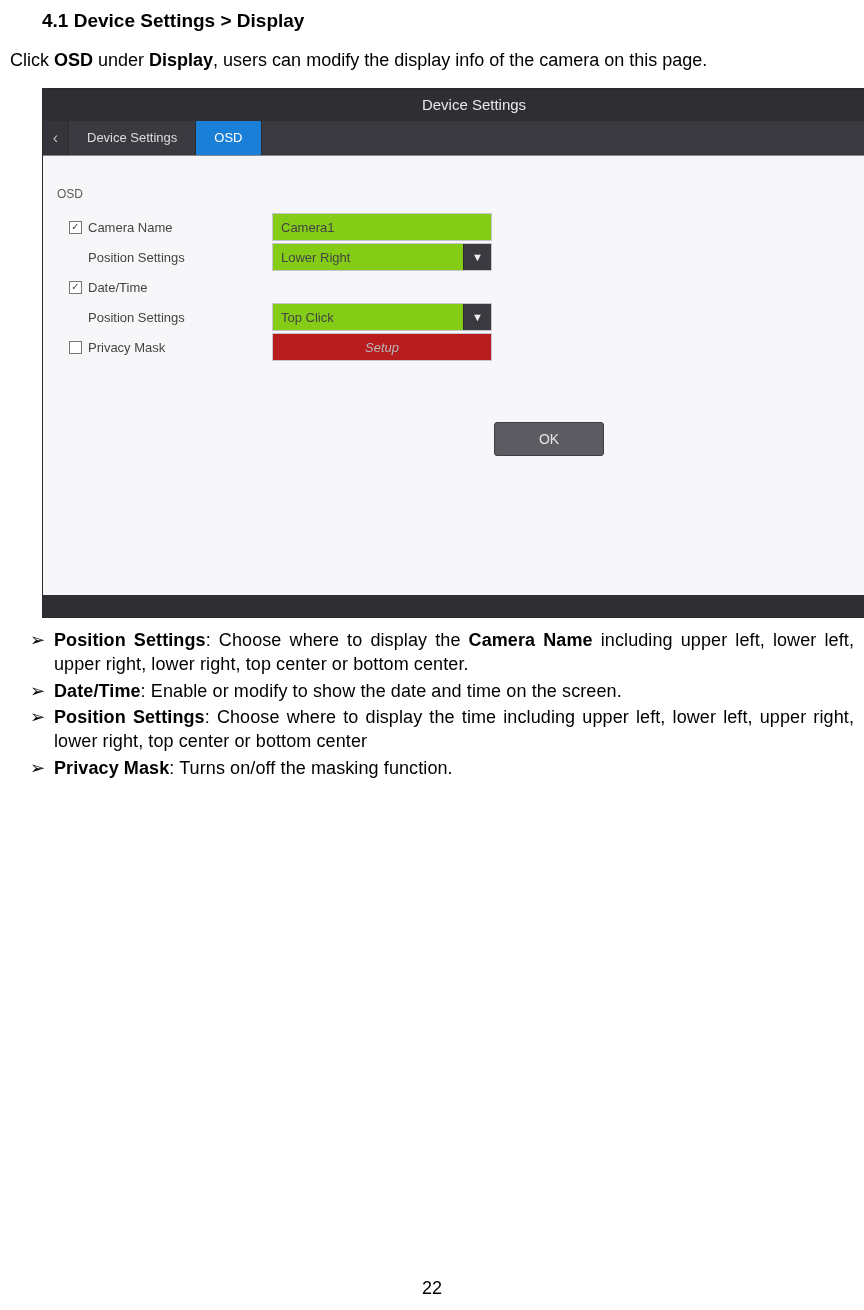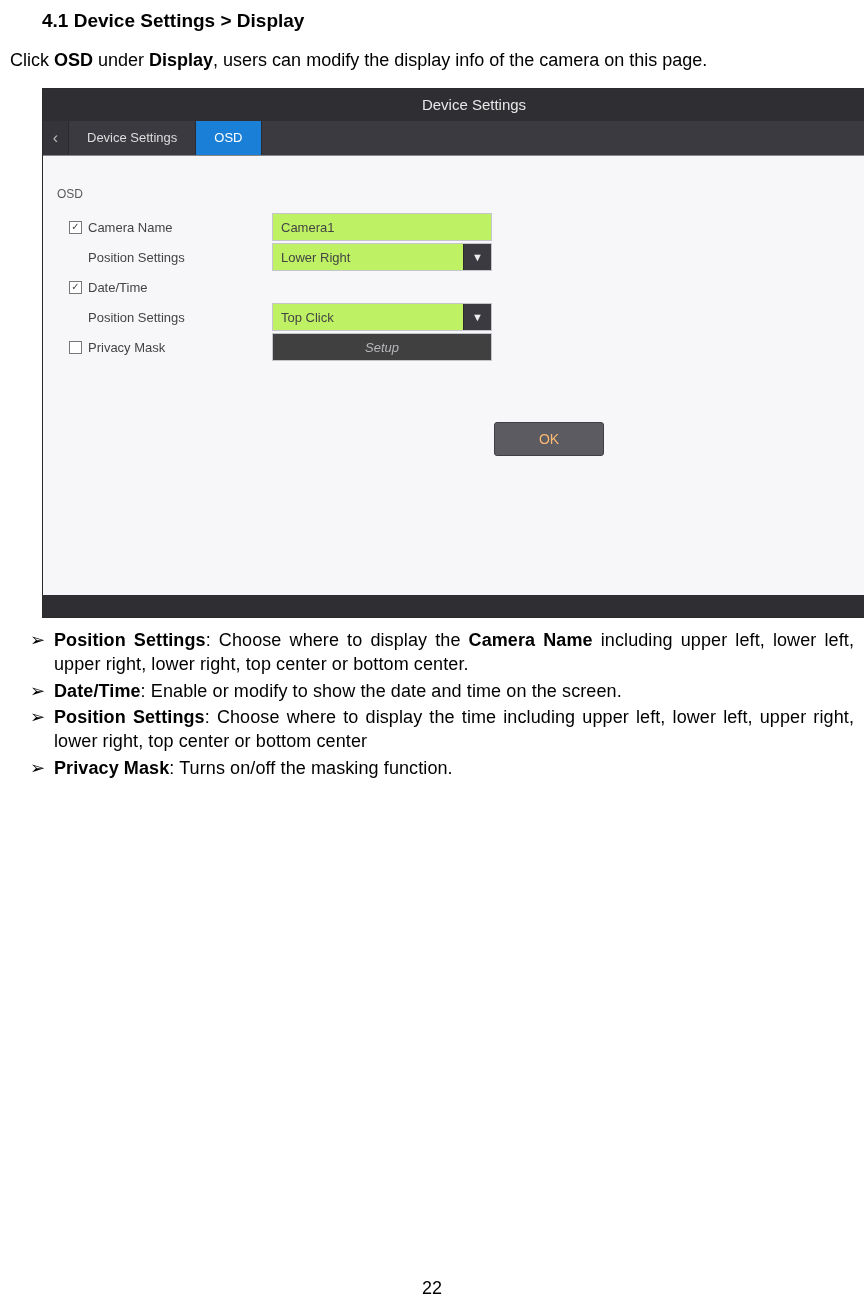--- a/index.html
+++ b/index.html
@@ -127,21 +127,21 @@
     line-height: 1;
     background: #fff;
     cursor: pointer;
   }
   .ss-valuecell {
     width: 220px;
     height: 28px;
     border: 1px solid #c5c5cc;
     display: flex;
     align-items: stretch;
-    background: #bef264;
+    background: #84cc16;
     margin-left: -1px;
   }
   .ss-valtext {
     flex: 1;
     padding: 0 8px;
     display: flex;
     align-items: center;
     font-size: 13px;
     color: #444;
   }
@@ -161,35 +161,35 @@
     height: 28px;
     border: 1px solid #c5c5cc;
     margin-left: -1px;
     display: flex;
     align-items: center;
     justify-content: center;
     font-style: italic;
     color: #b6b6bc;
     font-size: 13px;
     cursor: default;
-    background: #404040;
+    background: #b91c1c;
   }
   .ss-okwrap {
     display: flex;
     justify-content: center;
     margin-top: 60px;
     padding-right: 10px;
   }
   .ss-ok {
     width: 110px;
     height: 34px;
     background: #5b5b61;
     border: 1px solid #3f3f45;
     border-radius: 3px;
-    color: #fdba74;
+    color: #e5e5e5;
     display: flex;
     align-items: center;
     justify-content: center;
     font-size: 14px;
     cursor: pointer;
     margin-left: 160px;
   }
   .ss-footer {
     height: 22px;
     background: #2f2f33;

